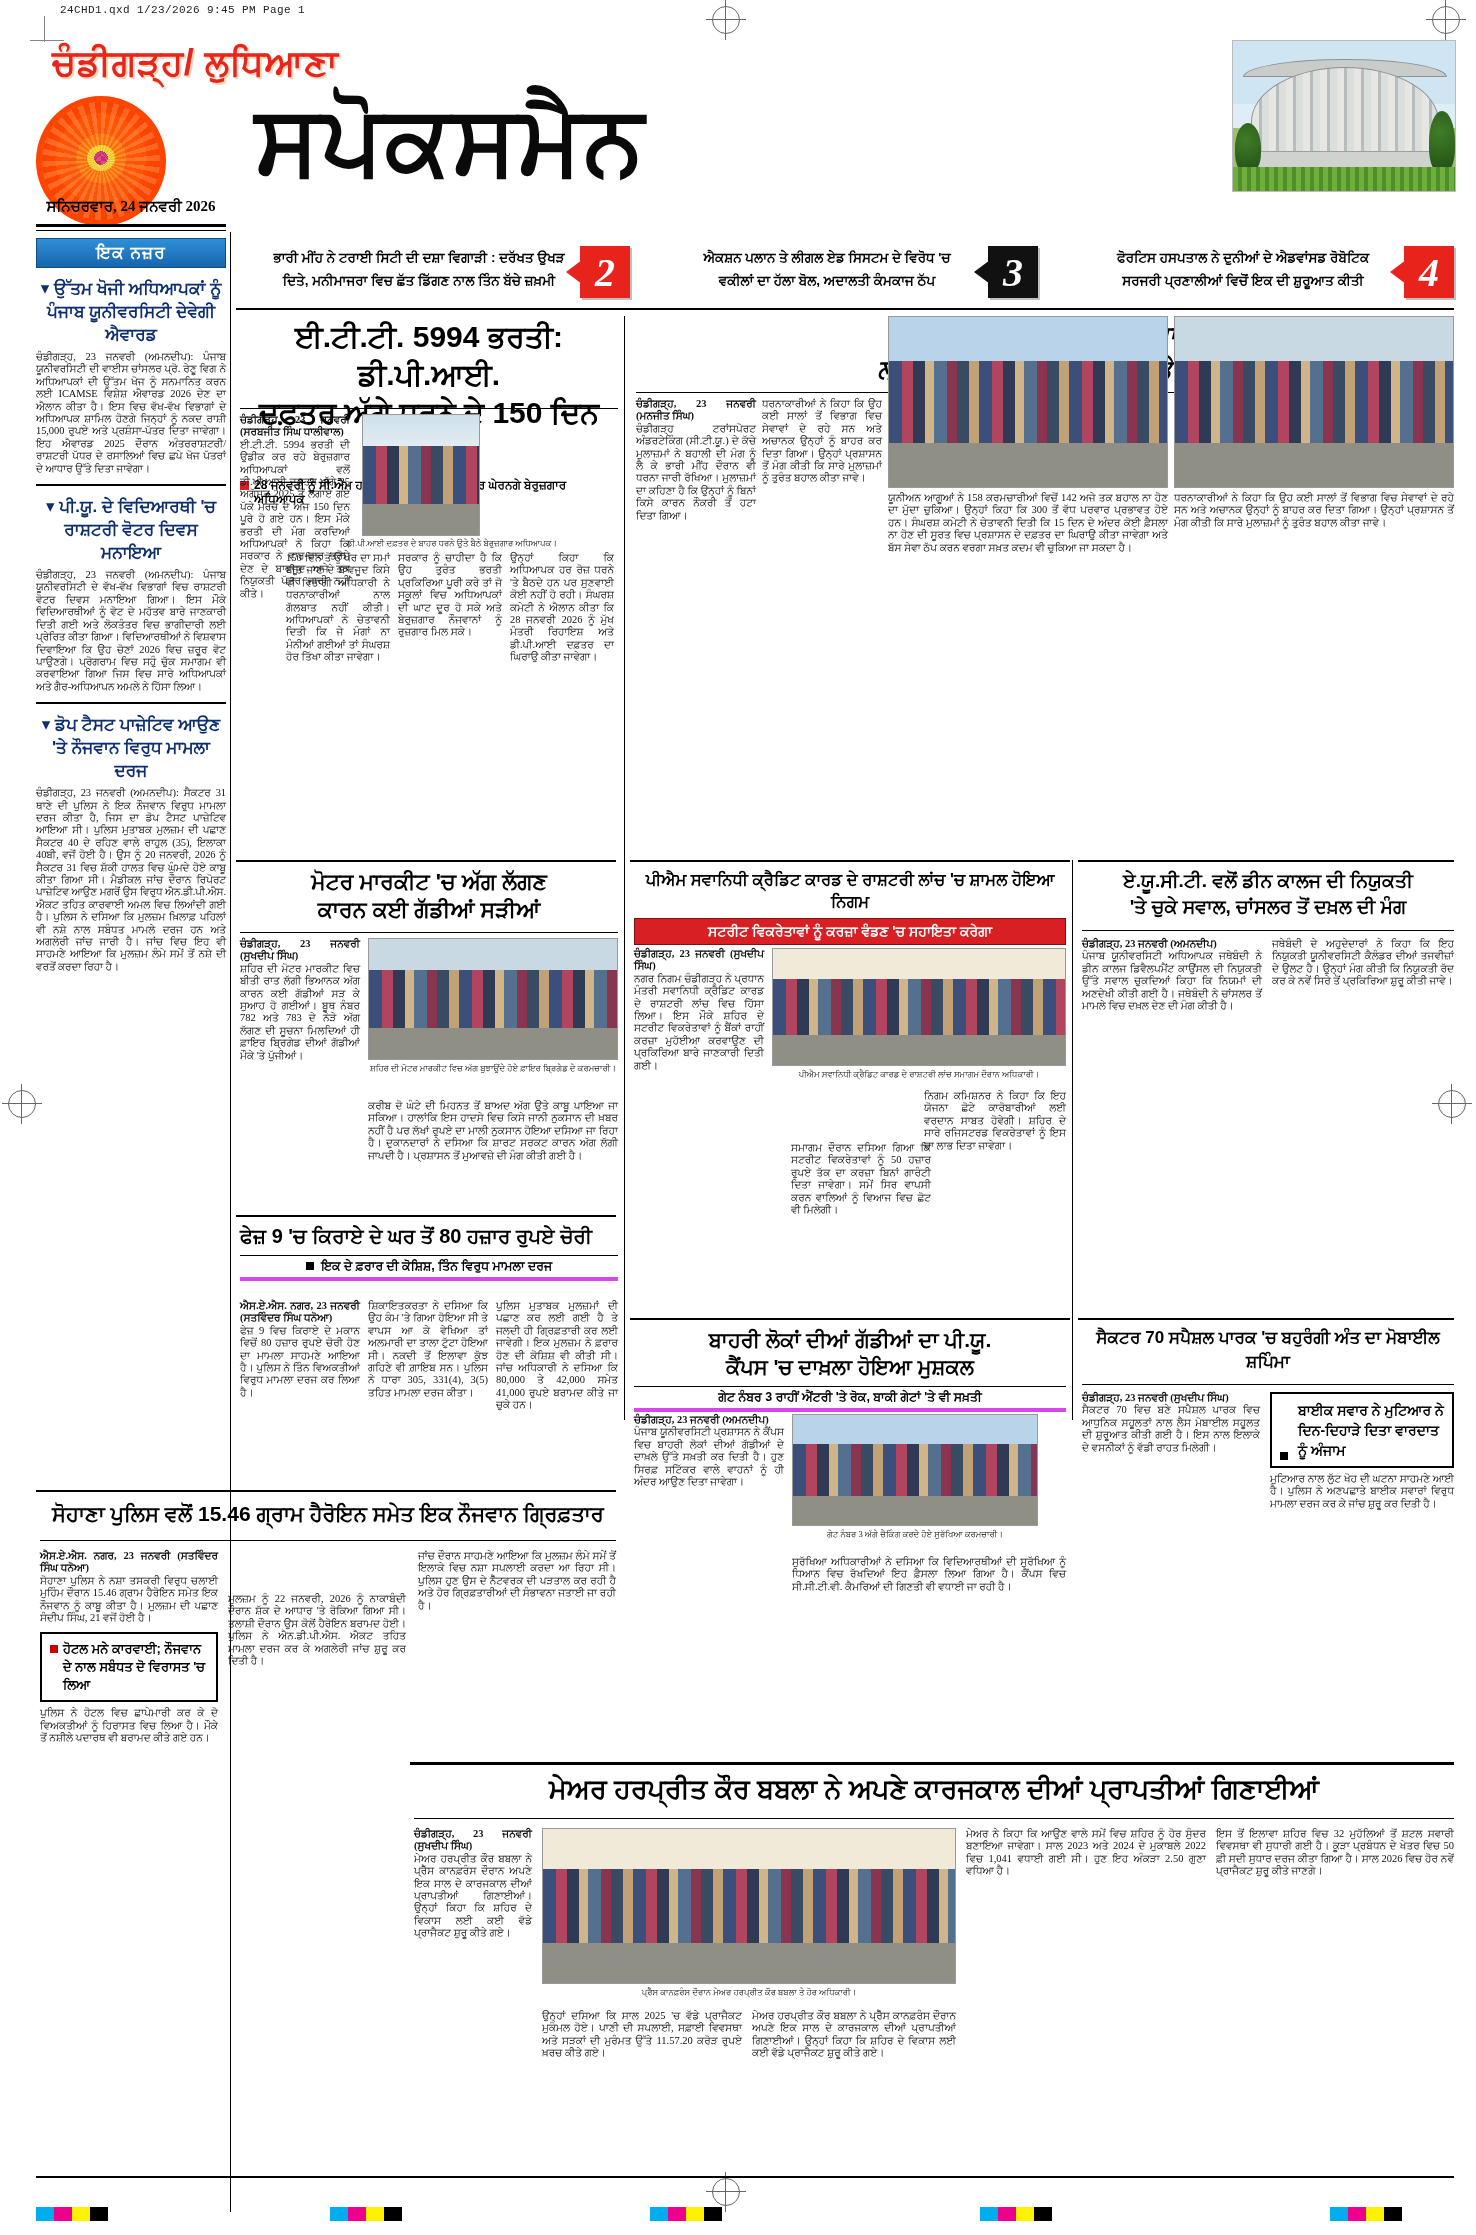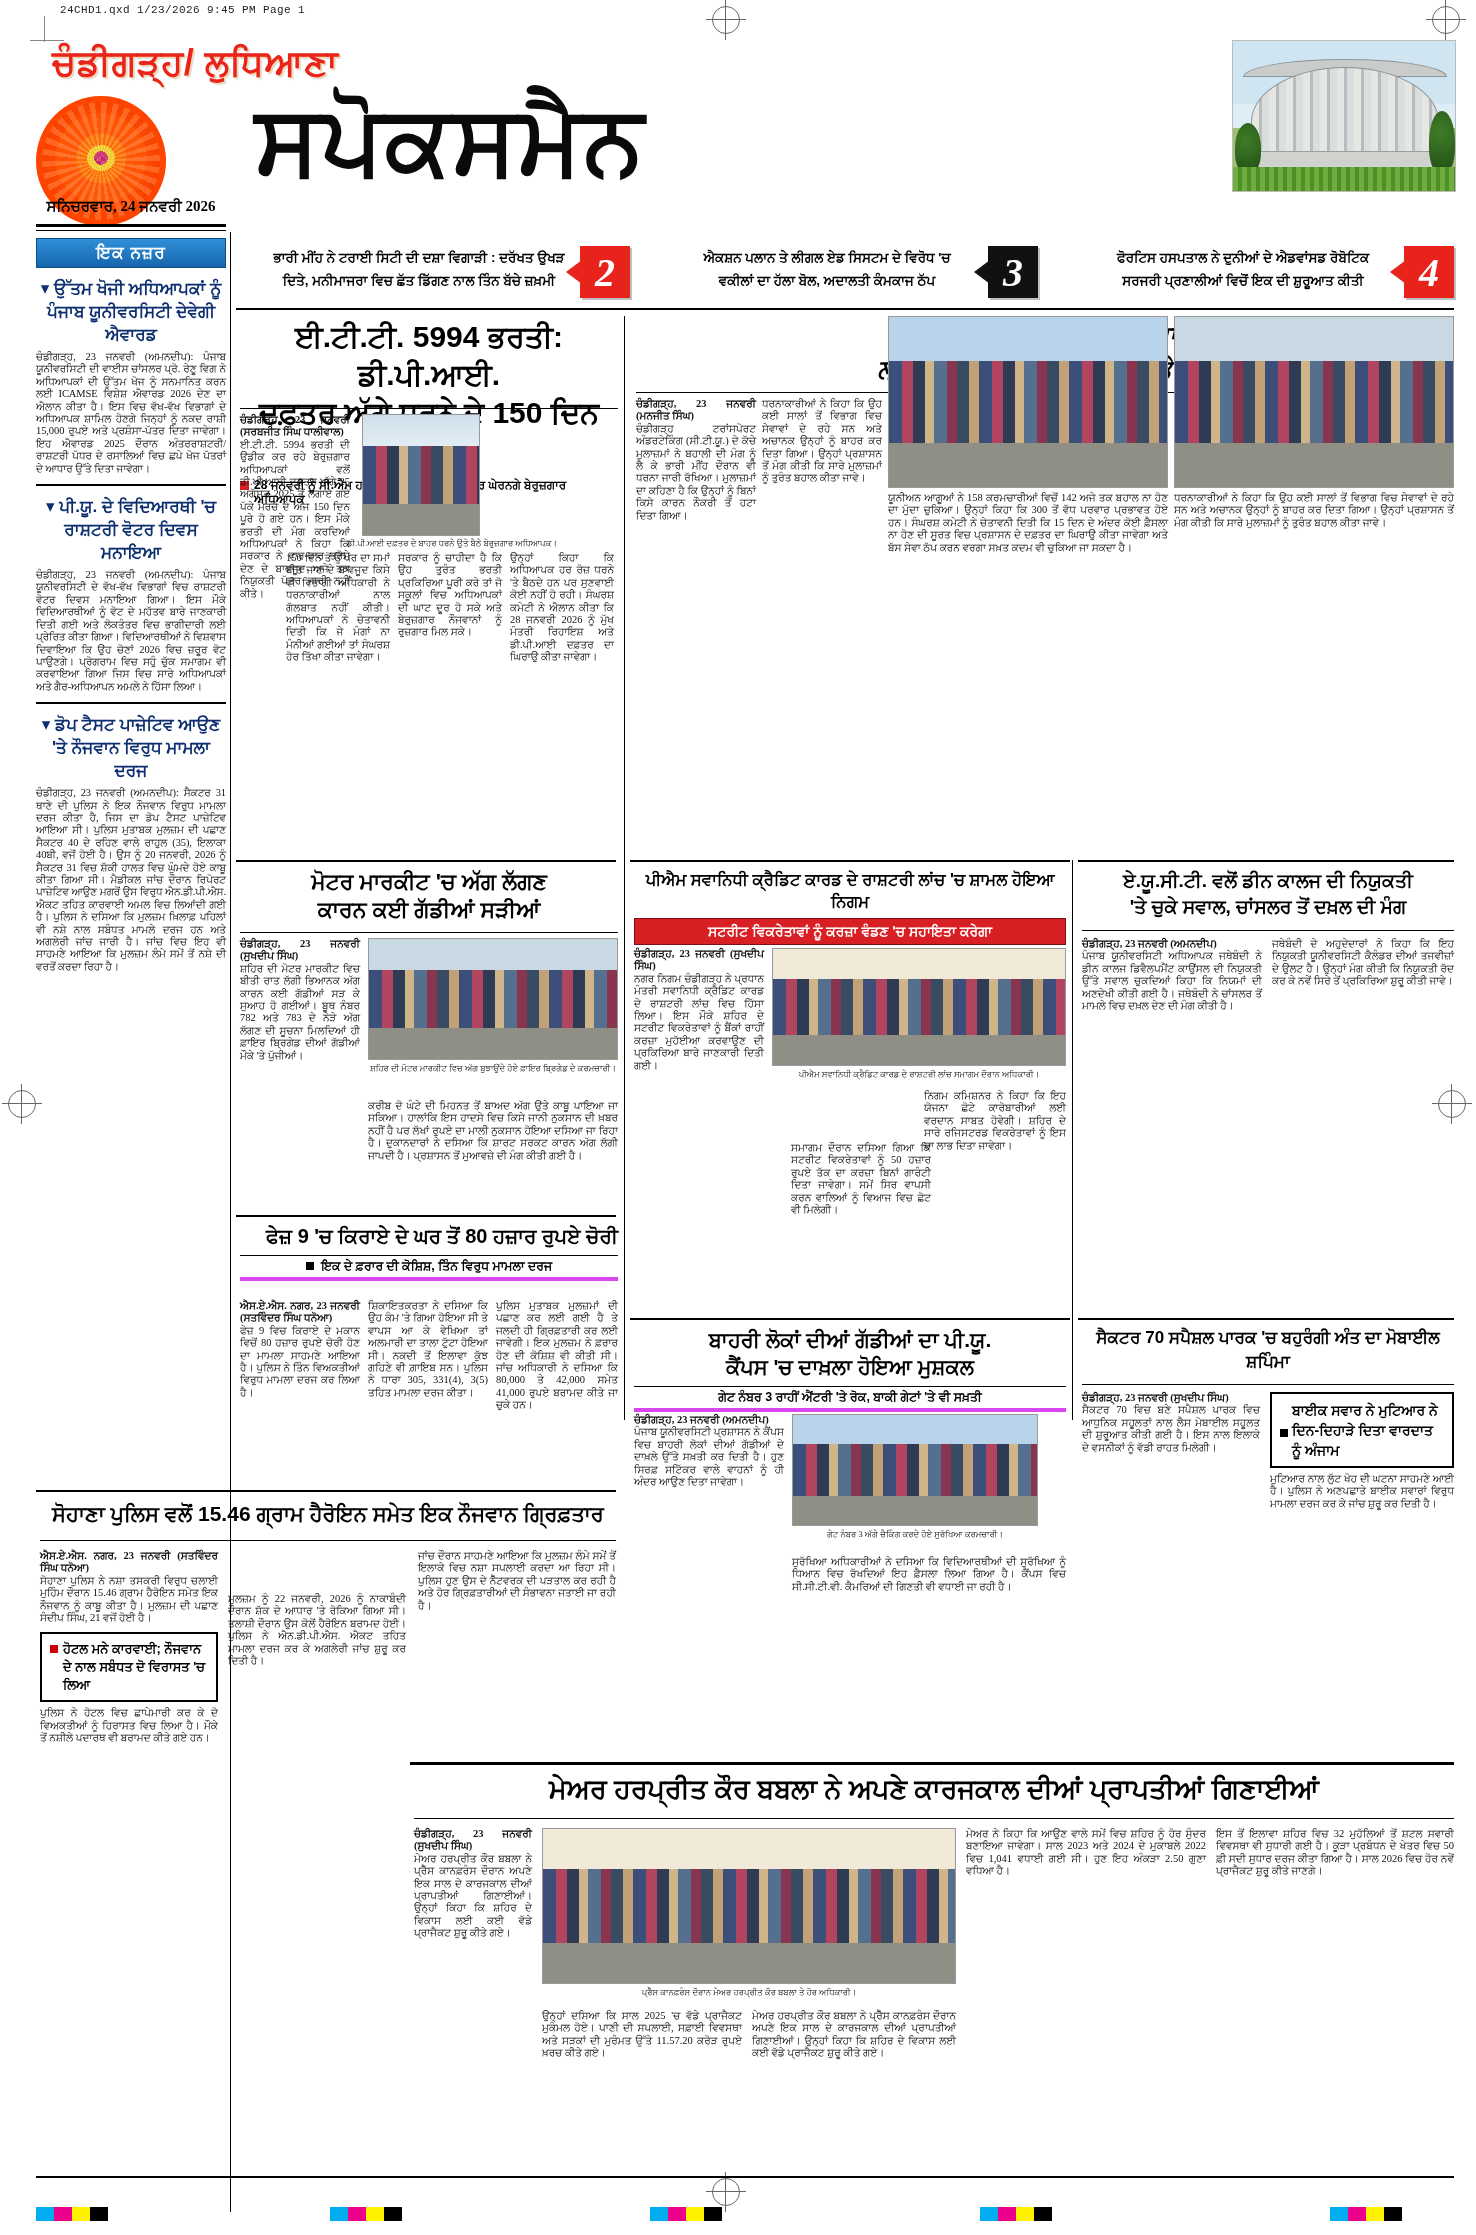--- a/index.html
+++ b/index.html
@@ -386,31 +386,31 @@
   <div style="position:absolute;left:1082px;top:1326px;width:372px;">
     <div class="art-h1" style="font-size:17px;line-height:24px;text-align:center;">ਸੈਕਟਰ 70 ਸਪੈਸ਼ਲ ਪਾਰਕ 'ਚ ਬਹੁਰੰਗੀ ਅੰਤ ਦਾ ਮੋਬਾਈਲ ਸ਼ਪਿੰਮਾ</div>
   </div>
   <div class="hline" style="left:1082px;top:1384px;width:372px;"></div>
   <div style="position:absolute;left:1082px;top:1392px;width:178px;">
     <div class="body" style="font-weight:bold;">ਚੰਡੀਗੜ੍ਹ, 23 ਜਨਵਰੀ (ਸੁਖਦੀਪ ਸਿੰਘ)</div>
     <div class="body">ਸੈਕਟਰ 70 ਵਿਚ ਬਣੇ ਸਪੈਸ਼ਲ ਪਾਰਕ ਵਿਚ ਆਧੁਨਿਕ ਸਹੂਲਤਾਂ ਨਾਲ ਲੈਸ ਮੋਬਾਈਲ ਸਹੂਲਤ ਦੀ ਸ਼ੁਰੂਆਤ ਕੀਤੀ ਗਈ ਹੈ। ਇਸ ਨਾਲ ਇਲਾਕੇ ਦੇ ਵਸਨੀਕਾਂ ਨੂੰ ਵੱਡੀ ਰਾਹਤ ਮਿਲੇਗੀ।</div>
   </div>
   <div style="position:absolute;left:1270px;top:1392px;width:184px;">
     <div class="box-dark">
-      <div style="display:flex;gap:4px;align-items:center;">
+      <div style="display:flex;gap:10px;align-items:flex-end;">
         <span style="display:inline-block;width:8px;height:8px;background:#000;margin-top:5px;flex:none;"></span>
         <span class="bx-title" style="text-align:left;">ਬਾਈਕ ਸਵਾਰ ਨੇ ਮੁਟਿਆਰ ਨੇ ਦਿਨ-ਦਿਹਾੜੇ ਦਿਤਾ ਵਾਰਦਾਤ ਨੂੰ ਅੰਜਾਮ</span>
       </div>
     </div>
     <div class="body" style="margin-top:5px;">ਮੁਟਿਆਰ ਨਾਲ ਲੁੱਟ ਖੋਹ ਦੀ ਘਟਨਾ ਸਾਹਮਣੇ ਆਈ ਹੈ। ਪੁਲਿਸ ਨੇ ਅਣਪਛਾਤੇ ਬਾਈਕ ਸਵਾਰਾਂ ਵਿਰੁਧ ਮਾਮਲਾ ਦਰਜ ਕਰ ਕੇ ਜਾਂਚ ਸ਼ੁਰੂ ਕਰ ਦਿਤੀ ਹੈ।</div>
   </div>
 
   <div class="hline" style="left:236px;top:1215px;width:380px;height:2px;background:#000;"></div>
   <div style="position:absolute;left:240px;top:1223px;width:378px;">
-    <div class="art-h1" style="font-size:20px;line-height:26px;text-align:right;">ਫੇਜ਼ 9 'ਚ ਕਿਰਾਏ ਦੇ ਘਰ ਤੋਂ 80 ਹਜ਼ਾਰ ਰੁਪਏ ਚੋਰੀ</div>
+    <div class="art-h1" style="font-size:20px;line-height:26px;text-align:left;">ਫੇਜ਼ 9 'ਚ ਕਿਰਾਏ ਦੇ ਘਰ ਤੋਂ 80 ਹਜ਼ਾਰ ਰੁਪਏ ਚੋਰੀ</div>
     <div class="subhead" style="margin-top:6px;">
       <span style="display:inline-block;width:8px;height:8px;background:#000;margin-right:4px;"></span>
       <span>ਇਕ ਦੇ ਫ਼ਰਾਰ ਦੀ ਕੋਸ਼ਿਸ਼, ਤਿੰਨ ਵਿਰੁਧ ਮਾਮਲਾ ਦਰਜ</span>
     </div>
   </div>
   <div style="position:absolute;left:240px;top:1300px;width:120px;">
     <div class="body" style="font-weight:bold;">ਐਸ.ਏ.ਐਸ. ਨਗਰ, 23 ਜਨਵਰੀ (ਸਤਵਿੰਦਰ ਸਿੰਘ ਧਨੋਆ)</div>
     <div class="body">ਫੇਜ਼ 9 ਵਿਚ ਕਿਰਾਏ ਦੇ ਮਕਾਨ ਵਿਚੋਂ 80 ਹਜ਼ਾਰ ਰੁਪਏ ਚੋਰੀ ਹੋਣ ਦਾ ਮਾਮਲਾ ਸਾਹਮਣੇ ਆਇਆ ਹੈ। ਪੁਲਿਸ ਨੇ ਤਿੰਨ ਵਿਅਕਤੀਆਂ ਵਿਰੁਧ ਮਾਮਲਾ ਦਰਜ ਕਰ ਲਿਆ ਹੈ।</div>
   </div>
   <div style="position:absolute;left:368px;top:1300px;width:120px;">

